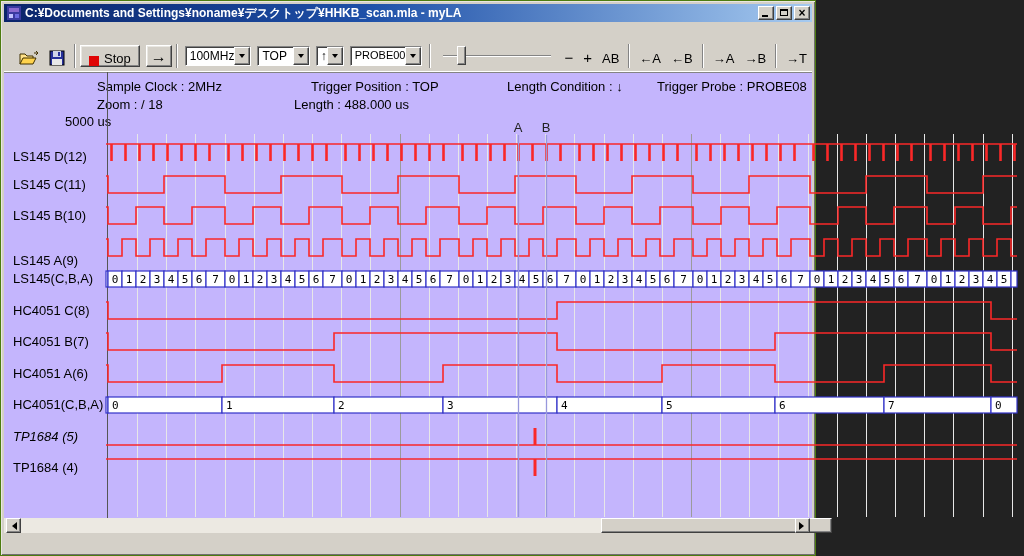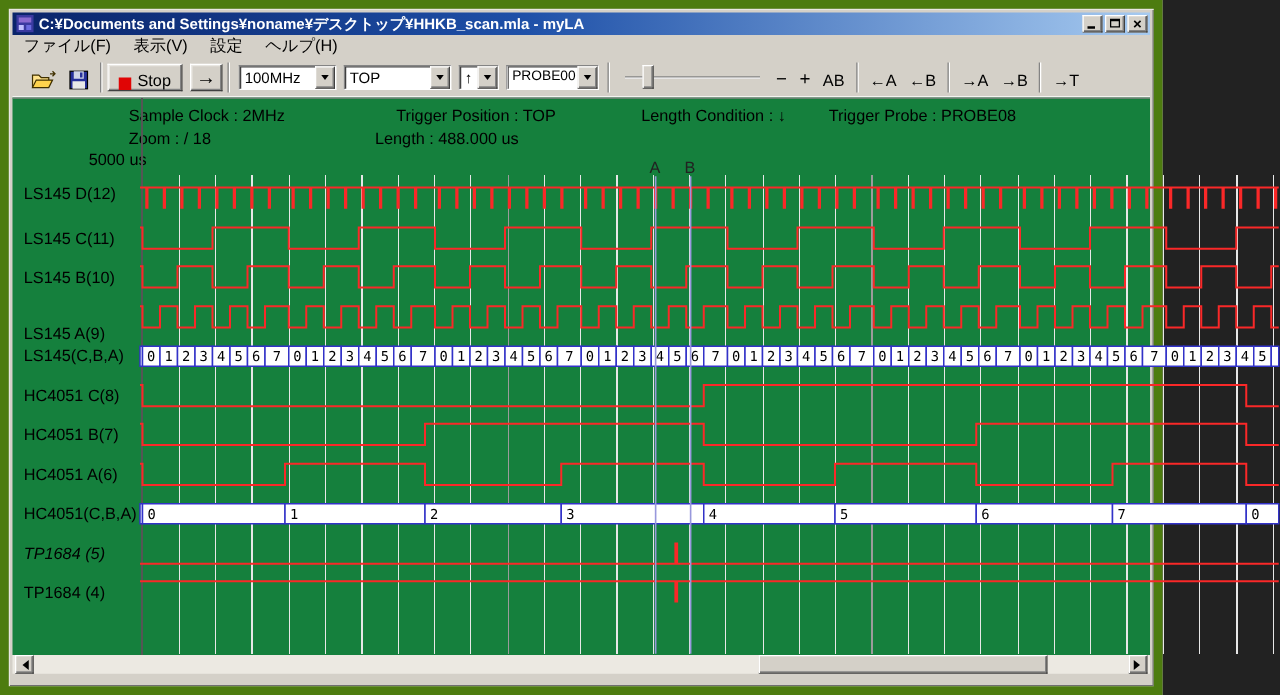--- a/index.html
+++ b/index.html
@@ -1,18 +1,18 @@
 <!DOCTYPE html>
 <html><head>
 <meta charset="utf-8">
 <style>
   *{margin:0;padding:0;box-sizing:border-box}
   html,body{width:1024px;height:556px;overflow:hidden;background:#222}
-  .window{position:relative;width:930px;height:556px;background:#d4d0c8;
-    border:7px solid #4d7c0f;box-shadow:inset 1px 1px 0 #e9e7e2,inset -1px -1px 0 #6f6f6f;
+  .window{position:relative;width:816px;height:556px;background:#d4d0c8;
+    border:1px solid #4d7c0f;box-shadow:inset 1px 1px 0 #e9e7e2,inset -1px -1px 0 #6f6f6f;
     font-family:"Liberation Sans","DejaVu Sans",sans-serif;color:#000}
   
   .titlebar{position:absolute;left:3px;top:3px;right:3px;height:18px;
     background:linear-gradient(90deg,#0a246a 0%,#1e50a8 45%,#a6caf0 100%);
     display:flex;align-items:center;padding:0 2px}
   .app-icon{width:14px;height:14px;margin:0 4px 0 1px;flex:0 0 auto}
   .title-text{color:#fff;font-size:12px;font-weight:bold;white-space:nowrap;flex:1 1 auto;
     font-family:"Liberation Sans","DejaVu Sans",sans-serif}
   .winbtn{width:16px;height:14px;margin-left:2px;background:#d4d0c8;position:relative;
     border:1px solid;border-color:#fff #404040 #404040 #fff;box-shadow:inset -1px -1px 0 #848484;flex:0 0 auto}
@@ -37,21 +37,21 @@
     box-shadow:inset -1px -1px 0 #848484;display:flex;align-items:center;justify-content:center}
   .tri-down{width:0;height:0;border:3px solid transparent;border-top:4px solid #000;margin-top:3px}
   .tri-left{width:0;height:0;border:4px solid transparent;border-right:5px solid #000;margin-right:2px}
   .tri-right{width:0;height:0;border:4px solid transparent;border-left:5px solid #000;margin-left:2px}
   .slider{position:relative;width:112px;height:22px;margin:0 6px;flex:0 0 auto}
   .slider-track{position:absolute;left:2px;right:2px;top:10px;height:2px;background:#848484;border-bottom:1px solid #fff}
   .slider-thumb{position:absolute;left:16px;top:1px;width:9px;height:19px;background:#d4d0c8;
     border:1px solid;border-color:#fff #404040 #404040 #fff;box-shadow:inset -1px -1px 0 #848484}
   .big-arrow{font-size:16px;font-weight:bold}
   
-  .client{position:absolute;left:3px;top:71px;right:3px;height:446px;background:#15803d;border-top:1px solid #848484}
+  .client{position:absolute;left:3px;top:71px;right:3px;height:446px;background:#c4b5fd;border-top:1px solid #848484}
   .info-text{position:absolute;font-size:13px;white-space:nowrap}
   .channel-label{position:absolute;font-size:13px;white-space:nowrap}
   #wave-svg{position:absolute;left:0;top:0;pointer-events:none}
   
   .hscroll{position:absolute;left:3px;top:517px;right:3px;height:15px;background:#ece9e2}
   .sb-btn{position:absolute;top:0;width:15px;height:15px;background:#d4d0c8;border:1px solid;
     border-color:#fff #404040 #404040 #fff;box-shadow:inset -1px -1px 0 #848484;
     display:flex;align-items:center;justify-content:center}
   .sb-thumb{position:absolute;left:597px;top:0;width:231px;height:15px;background:#d4d0c8;border:1px solid;
     border-color:#fff #404040 #404040 #fff;box-shadow:inset -1px -1px 0 #848484}
@@ -83,26 +83,20 @@
         <span class="g-min"></span>
       </span>
     <span class="winbtn">
         <span class="g-max"></span>
       </span>
     <span class="winbtn">
         <span class="g-close">×</span>
       </span>
   </div>
 
-  <div class="menubar" id="menubar">
-      <span class="menu-item">ファイル(F)</span>
-      <span class="menu-item">表示(V)</span>
-      <span class="menu-item">設定</span>
-      <span class="menu-item">ヘルプ(H)</span>
-    </div>
 
   <div class="toolbar">
     <div class="tbtn">
       <svg width="20" height="16" viewBox="0 0 20 16">
         <path d="M1 14 L1 4 L6 4 L8 6 L14 6 L14 8" fill="#ffe28a" stroke="#403000" stroke-width="1"></path>
         <path d="M1 14 L4 8 L17 8 L14 14 Z" fill="#ffd34d" stroke="#403000" stroke-width="1"></path>
         <path d="M15 3 h4 M17 1 l2 2 -2 2" fill="none" stroke="#403000" stroke-width="1"></path>
       </svg>
     </div>
     <div class="tbtn">
@@ -166,21 +160,21 @@
 
   <div class="client">
     <span class="info-text" style="left:93px;top:6px">Sample Clock : 2MHz</span>
     <span class="info-text" style="left:307px;top:6px">Trigger Position : TOP</span>
     <span class="info-text" style="left:503px;top:6px">Length Condition : ↓</span>
     <span class="info-text" style="left:653px;top:6px">Trigger Probe : PROBE08</span>
     <span class="info-text" style="left:93px;top:24px">Zoom : /  18</span>
     <span class="info-text" style="left:290px;top:24px">Length : 488.000 us</span>
     <span class="info-text" style="left:61px;top:41px">5000 us</span>
     <div id="channel-labels" style="position:absolute;inset:0">
-        <div class="channel-label" style="left: 9px; top: 68px;">LS145 D(12)</div>
+        <div class="channel-label" style="left: 9px; top: 76px;">LS145 D(12)</div>
         <div class="channel-label" style="left: 9px; top: 104px;">LS145 C(11)</div>
         <div class="channel-label" style="left: 9px; top: 135px;">LS145 B(10)</div>
         <div class="channel-label" style="left: 9px; top: 180px;">LS145 A(9)</div>
         <div class="channel-label" style="left: 9px; top: 198px;">LS145(C,B,A)</div>
         <div class="channel-label" style="left: 9px; top: 230px;">HC4051 C(8)</div>
         <div class="channel-label" style="left: 9px; top: 261px;">HC4051 B(7)</div>
         <div class="channel-label" style="left: 9px; top: 293px;">HC4051 A(6)</div>
         <div class="channel-label" style="left: 9px; top: 324px;">HC4051(C,B,A)</div>
         <div class="channel-label" style="left: 9px; top: 356px; font-style: italic;">TP1684 (5)</div>
         <div class="channel-label" style="left: 9px; top: 387px;">TP1684 (4)</div>

